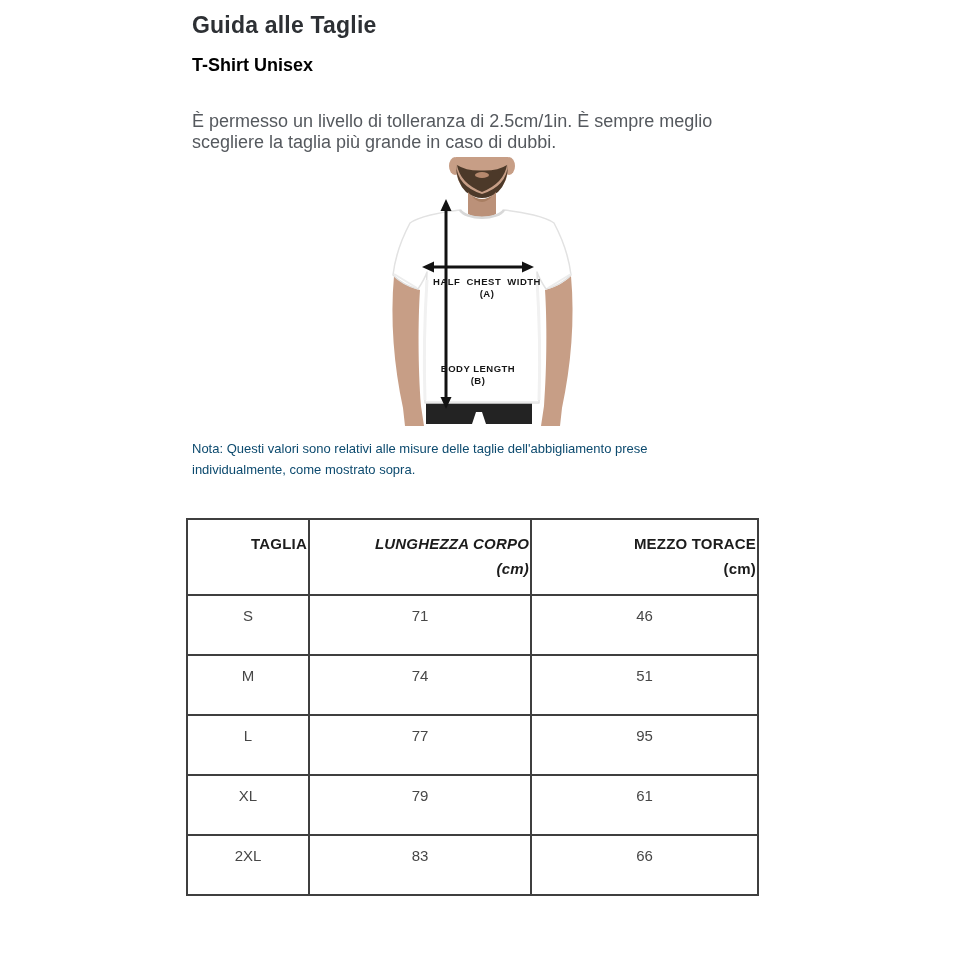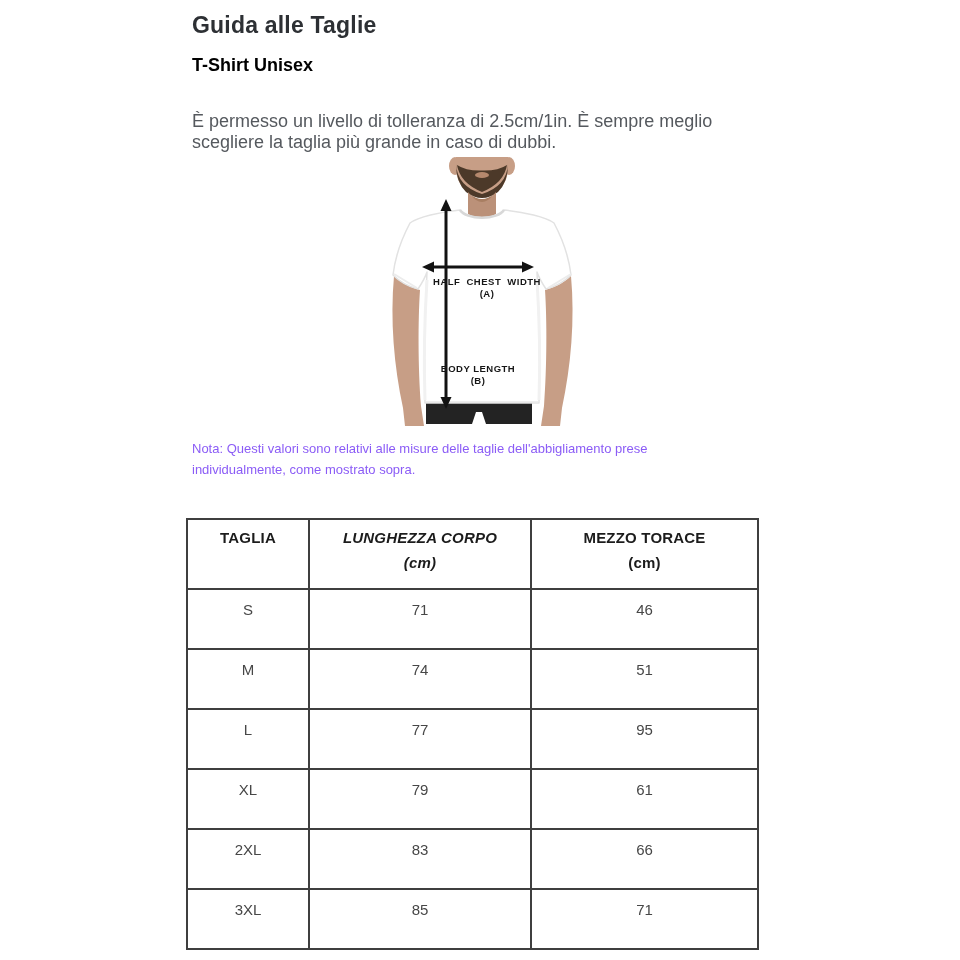--- a/index.html
+++ b/index.html
@@ -17,34 +17,34 @@
   }
   .tolerance-text {
     position:absolute; left:192px; top:111px; width:580px;
     font-size:18px; line-height:21px; color:#55595e;
   }
   .figure-wrap {
     position:absolute; left:360px; top:152px; width:305px; height:274px;
   }
   .note-text {
     position:absolute; left:192px; top:438px; width:502px;
-    font-size:13px; line-height:21px; color:#8b5cf6;
+    font-size:13px; line-height:21px; color:#0c4a6e;
   }
   table.size-table {
     position:absolute; left:186px; top:518px;
     border-collapse:collapse; table-layout:fixed;
     background:#ffffff;
   }
   table.size-table th, table.size-table td {
     border:2px solid #3f3f3f;
   }
   table.size-table th {
-    height:62px; vertical-align:top; padding-top:5px;
+    height:62px; vertical-align:top; padding-top:11px;
     font-size:15px; font-weight:700; color:#1c1c1c;
-    text-align:center; line-height:25px; letter-spacing:0.2px;
+    text-align:right; line-height:25px; letter-spacing:0.2px;
   }
   table.size-table td {
     height:46px; vertical-align:top; padding-top:11px;
     font-size:15px; font-weight:400; color:#474747;
     text-align:center;
   }
   .c0 { width:118px; }
   .c1 { width:218px;font-style:italic; }
   .c2 { width:223px; }
 </style>
@@ -158,21 +158,16 @@
       <tr>
         <td>XL</td>
         <td>79</td>
         <td>61</td>
       </tr>
       <tr>
         <td>2XL</td>
         <td>83</td>
         <td>66</td>
       </tr>
-      <tr>
-        <td>3XL</td>
-        <td>85</td>
-        <td>71</td>
-      </tr>
     </tbody>
   </table>
 
 </div>
 
 </body></html>

